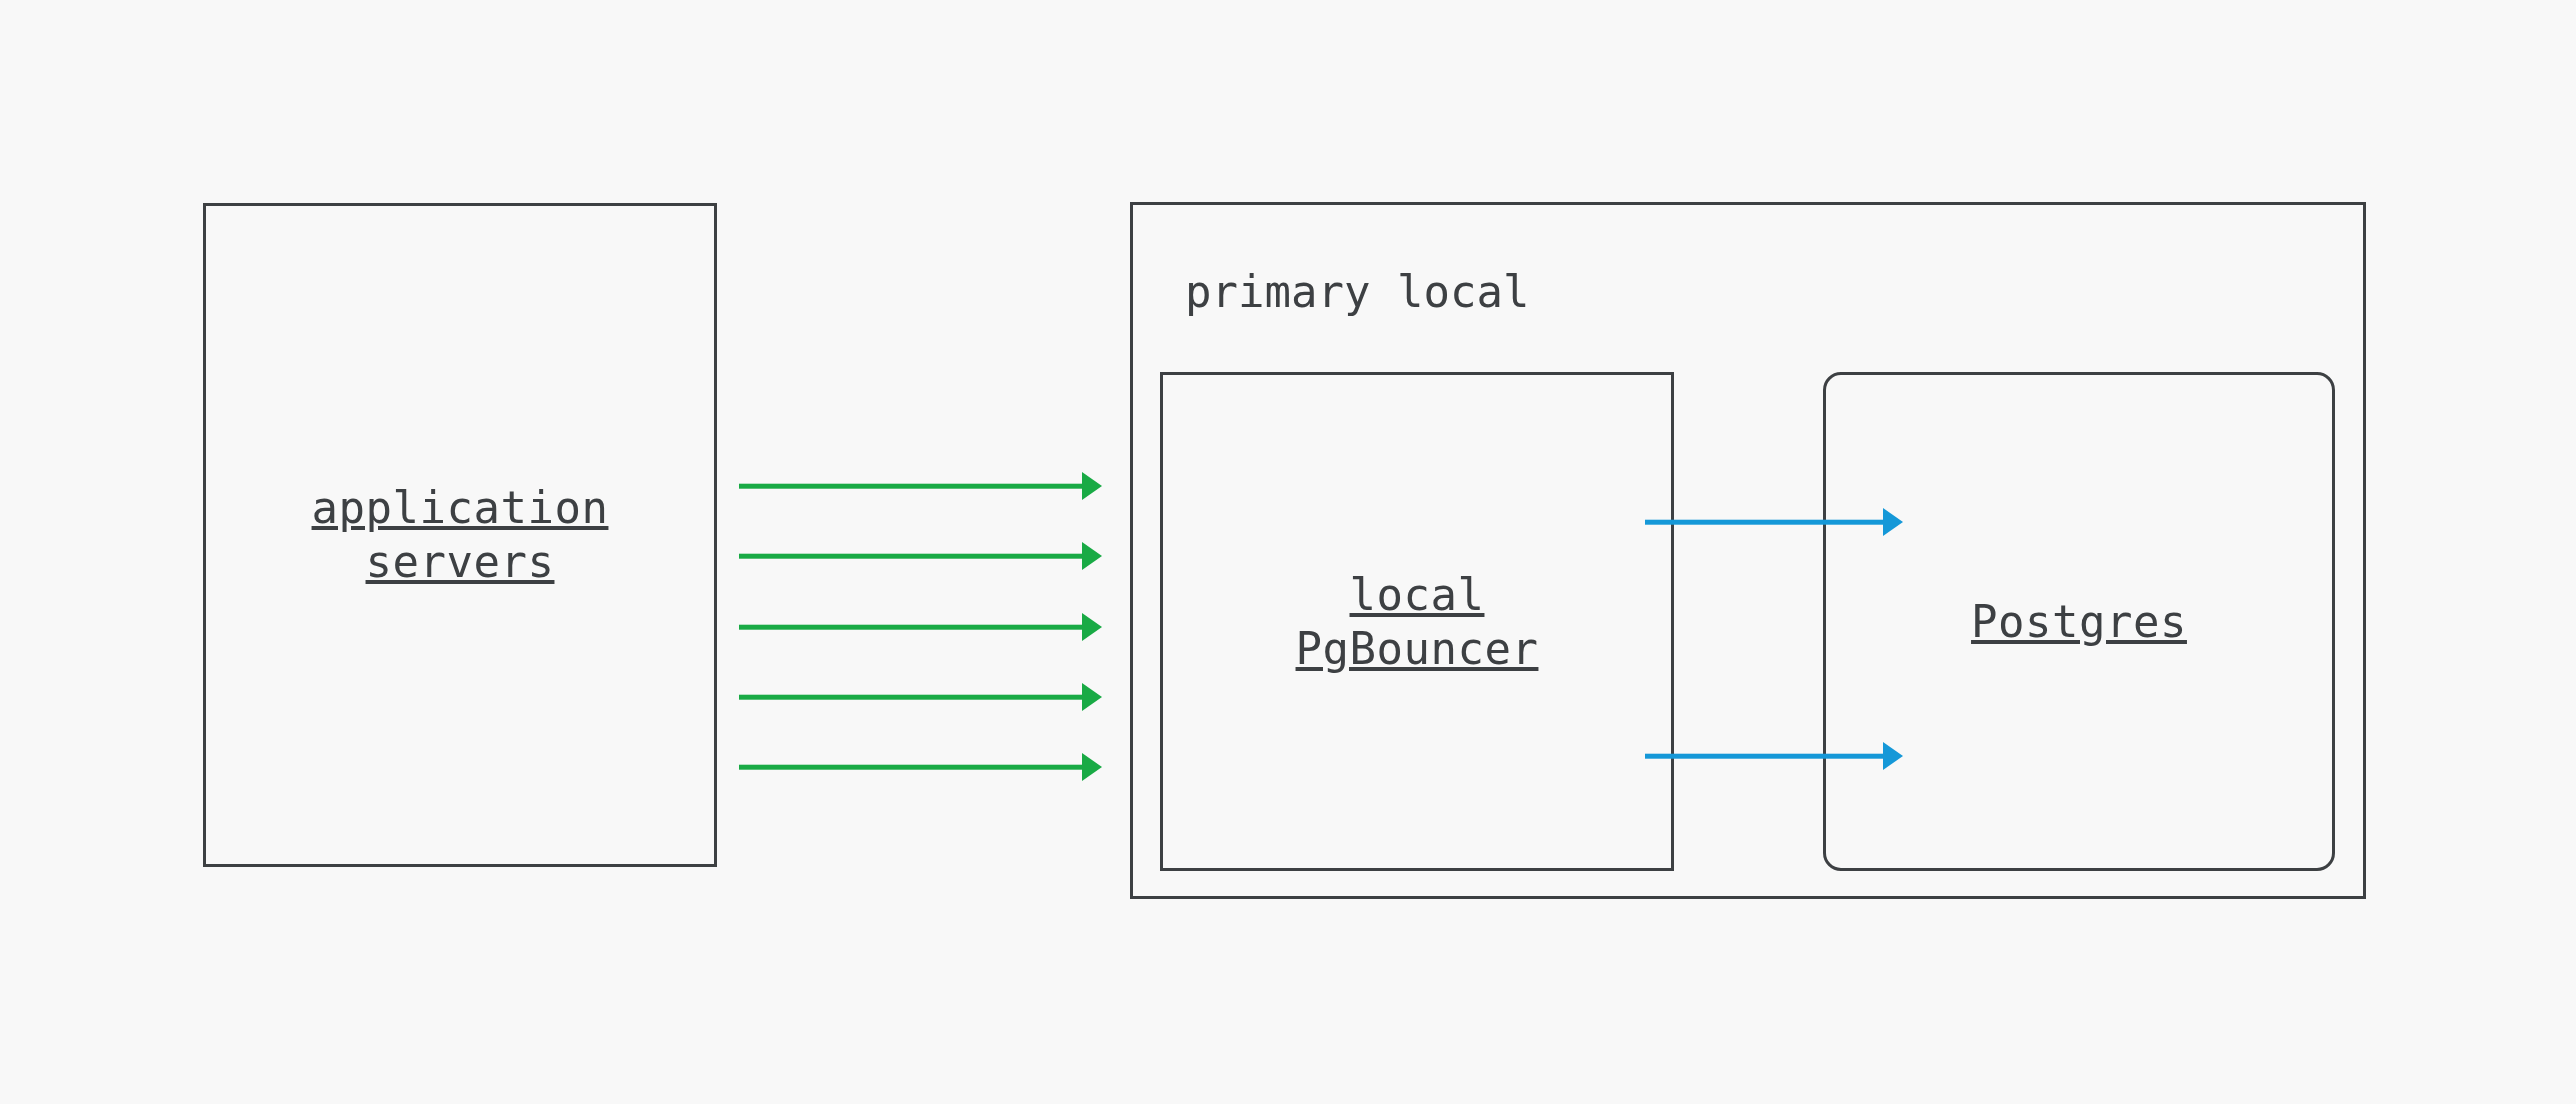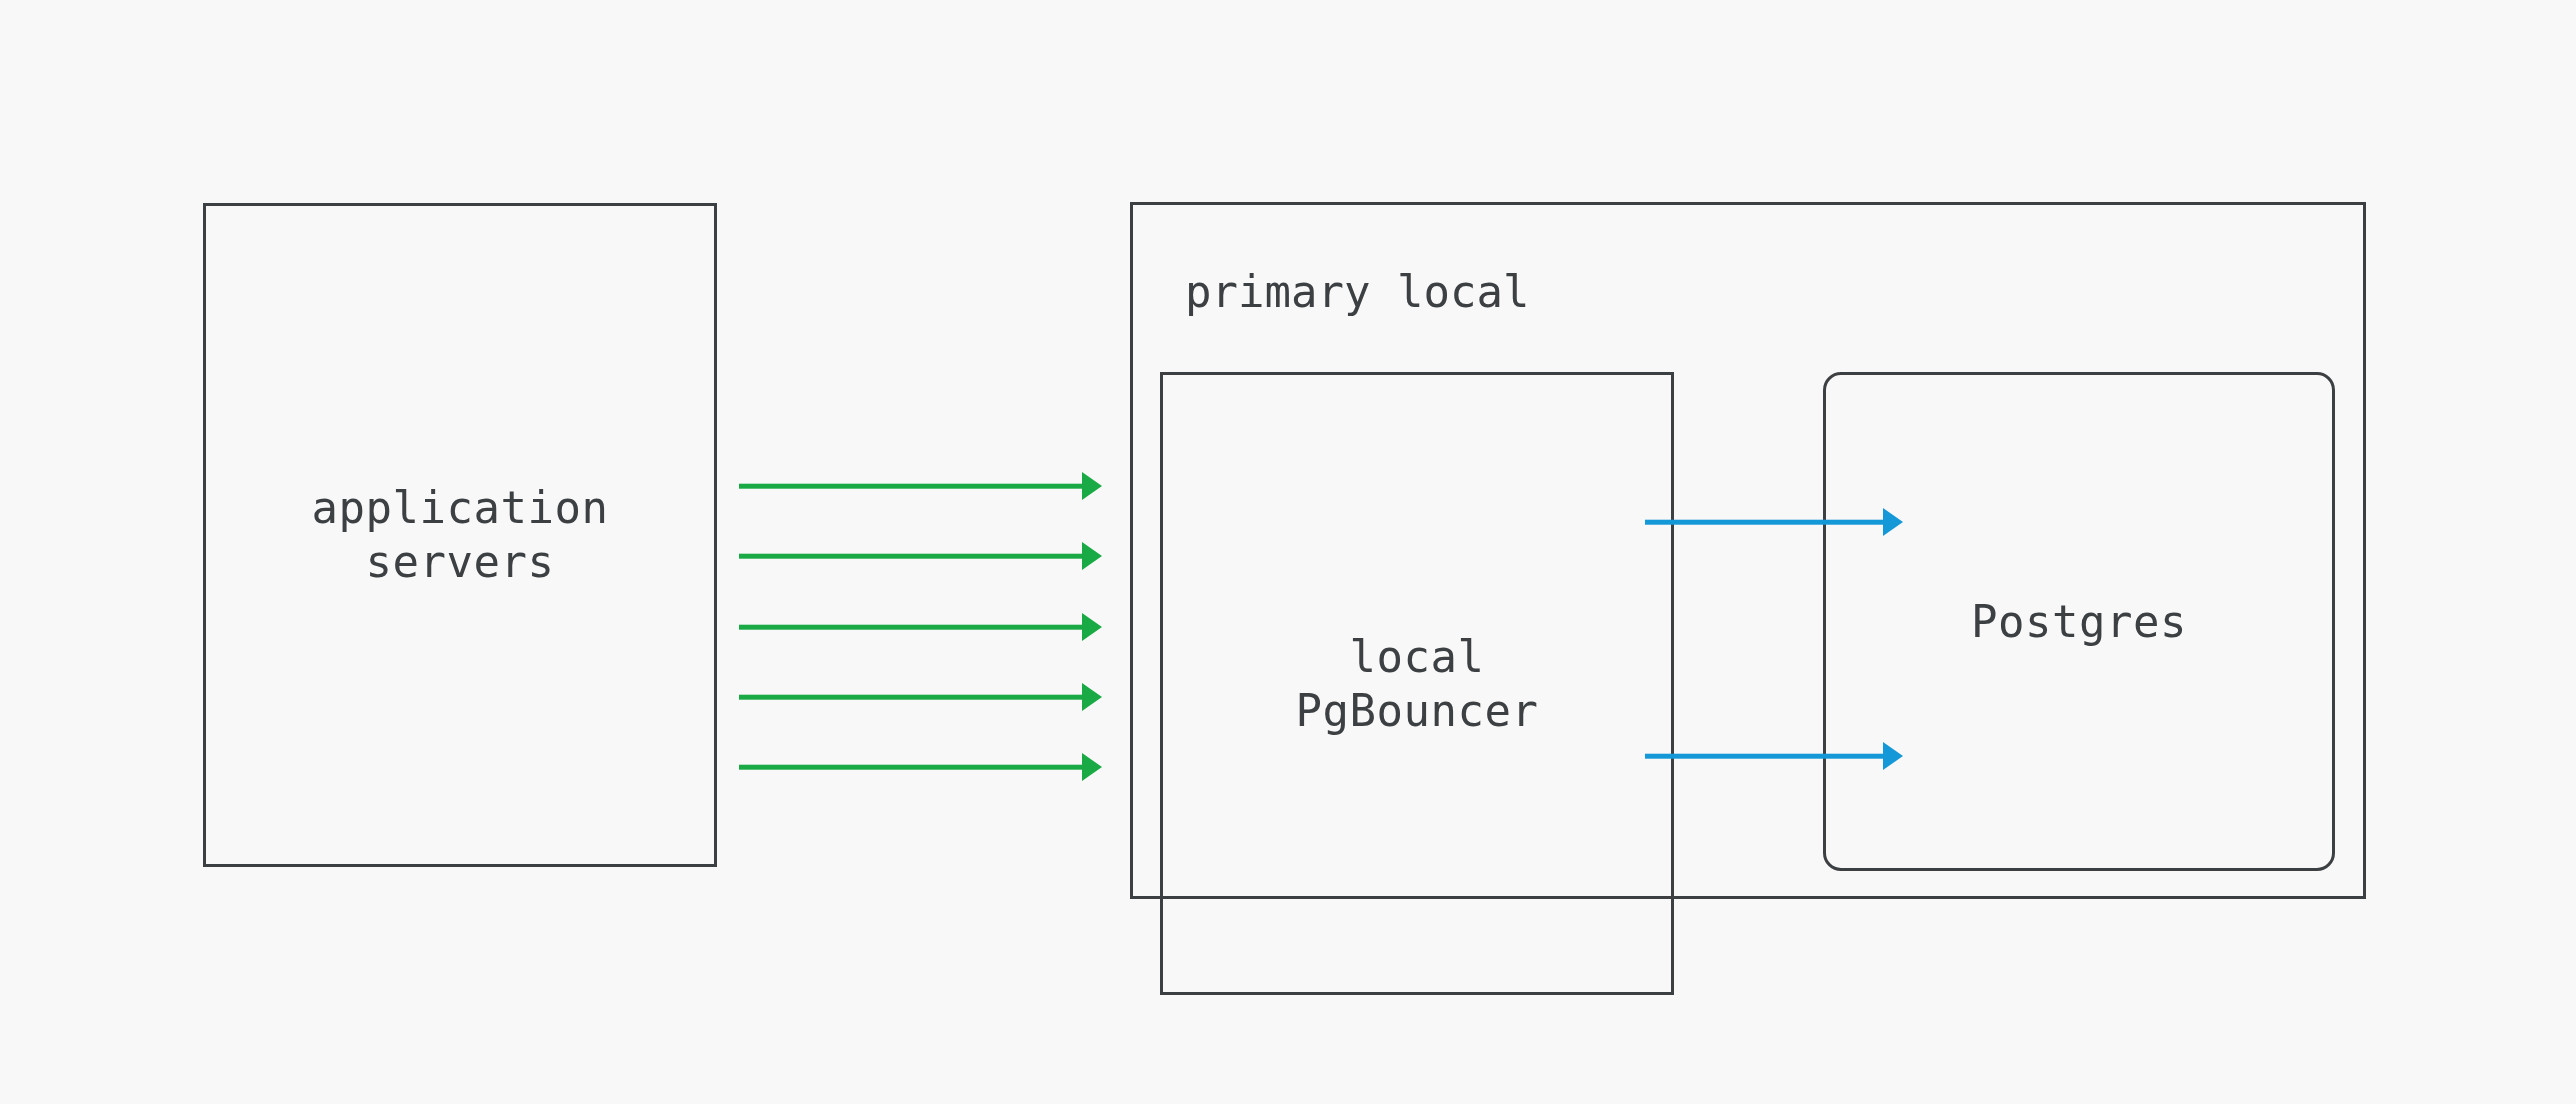--- a/index.html
+++ b/index.html
@@ -31,35 +31,36 @@
     align-items: center;
     justify-content: center;
   }
   .box-label {
     font-size: 44px;
     line-height: 1.22;
     color: var(--text);
     white-space: pre-line;
     text-align: center;
     letter-spacing: 0.5px;
+    text-decoration: underline;
   }
   .corner-label {
     position: absolute;
     left: 52px;
     top: 61px;
     font-size: 44px;
     line-height: 1.2;
     color: var(--text);
     white-space: nowrap;
     text-align: left;
   }
   
   .app-servers   { left: 203px;  top: 203px; width: 514px;  height: 664px; }
   .primary-node  { left: 1130px; top: 202px; width: 1236px; height: 697px; }
-  .pgbouncer     { left: 1160px; top: 372px; width: 514px;  height: 623px; }
+  .pgbouncer     { left: 1160px; top: 372px; width: 514px;  height: 499px; }
   .postgres      { left: 1823px; top: 372px; width: 512px;  height: 499px; border-radius: 18px; }
   
   .arrow {
     position: absolute;
     height: 28px;
     pointer-events: none;
     z-index: 5;
   }
   .arrow-line {
     position: absolute;

